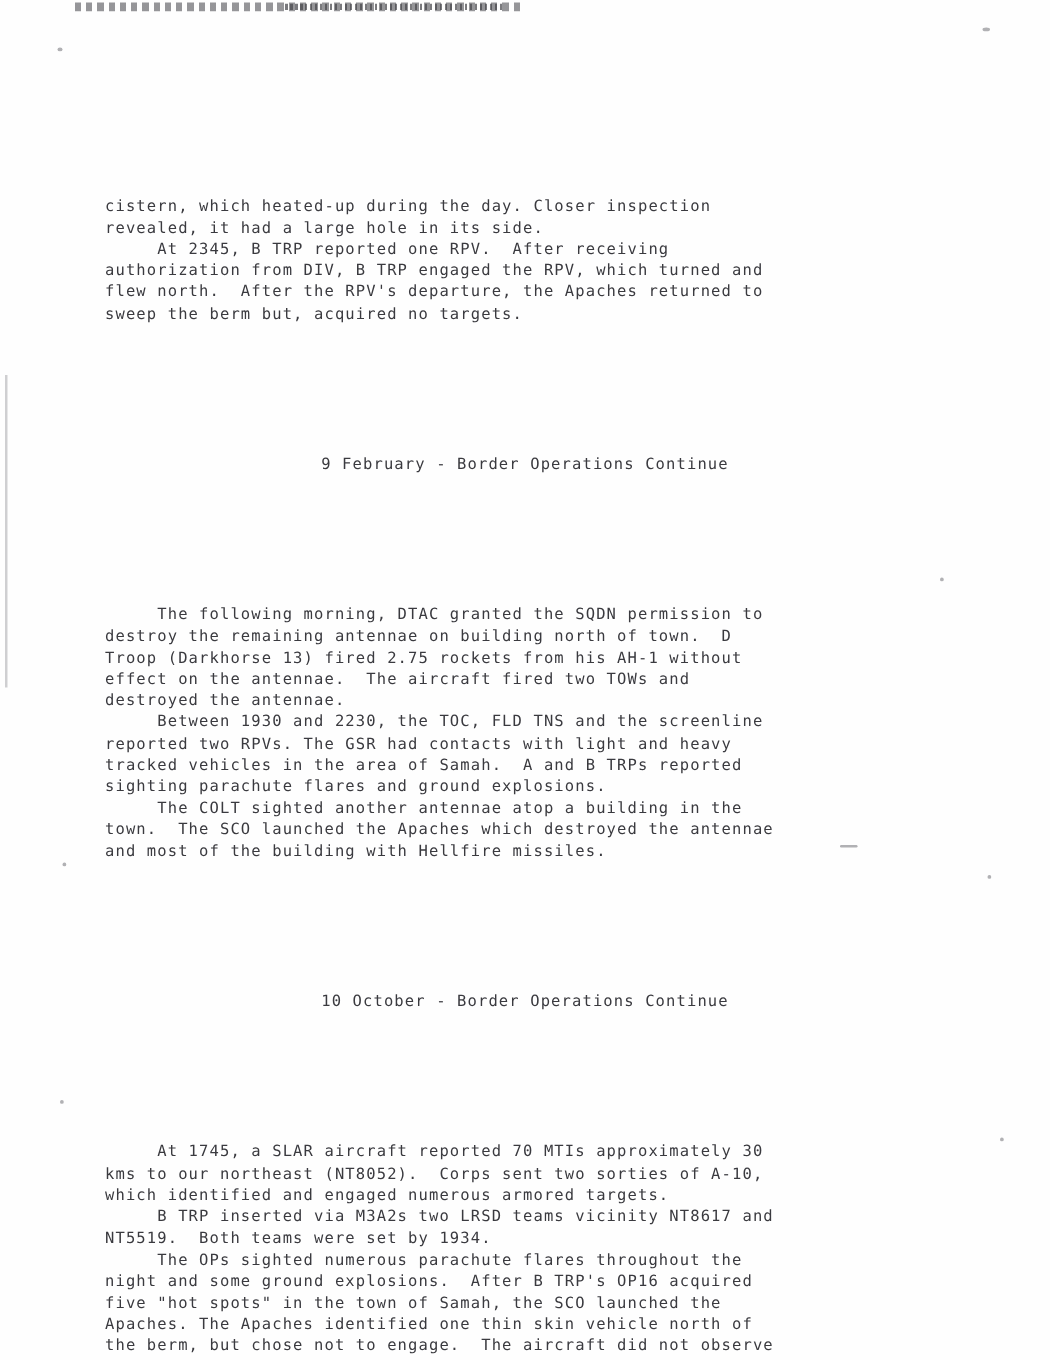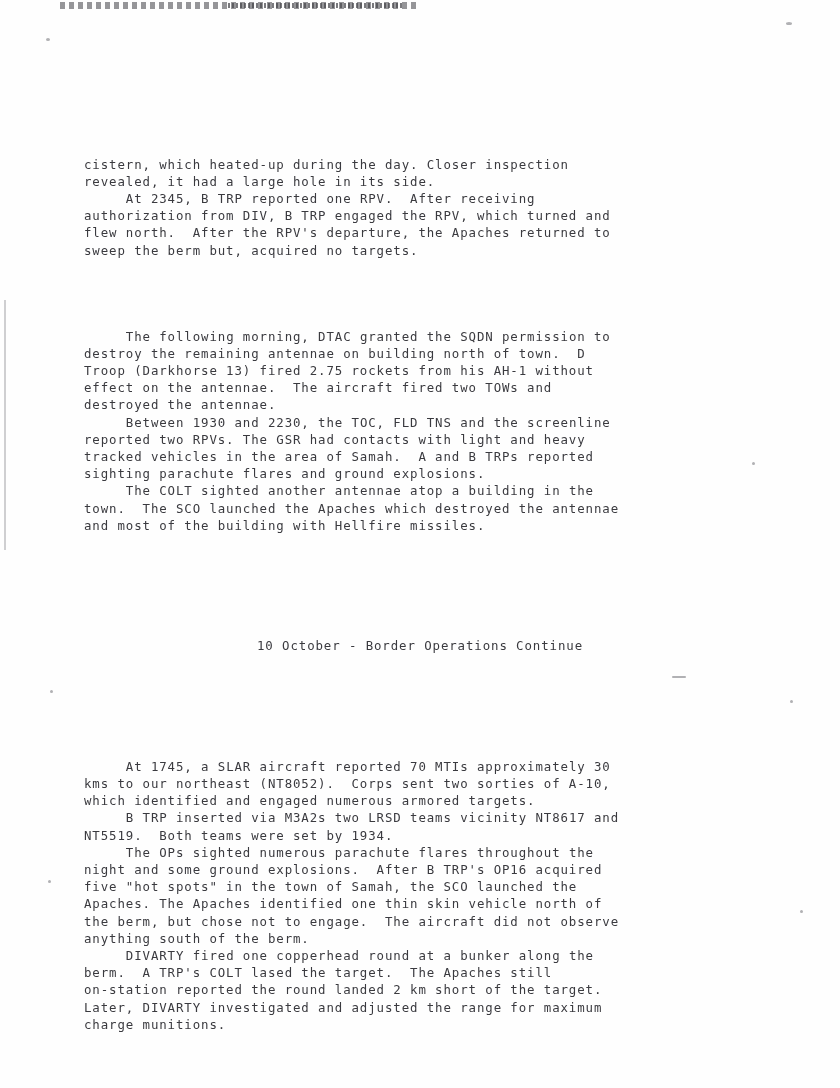--- a/index.html
+++ b/index.html
@@ -110,20 +110,23 @@
 
   <div class="doc">
 
     <p class="para">cistern, which heated-up during the day. Closer inspection
 revealed, it had a large hole in its side.
      At 2345, B TRP reported one RPV.  After receiving
 authorization from DIV, B TRP engaged the RPV, which turned and
 flew north.  After the RPV's departure, the Apaches returned to
 sweep the berm but, acquired no targets.</p>
 
+    <div class="heading-block">
+      <p class="heading">9 February - Border Operations Continue</p>
+    </div>
 
     <p class="para">     The following morning, DTAC granted the SQDN permission to
 destroy the remaining antennae on building north of town.  D
 Troop (Darkhorse 13) fired 2.75 rockets from his AH-1 without
 effect on the antennae.  The aircraft fired two TOWs and
 destroyed the antennae.
      Between 1930 and 2230, the TOC, FLD TNS and the screenline
 reported two RPVs. The GSR had contacts with light and heavy
 tracked vehicles in the area of Samah.  A and B TRPs reported
 sighting parachute flares and ground explosions.

